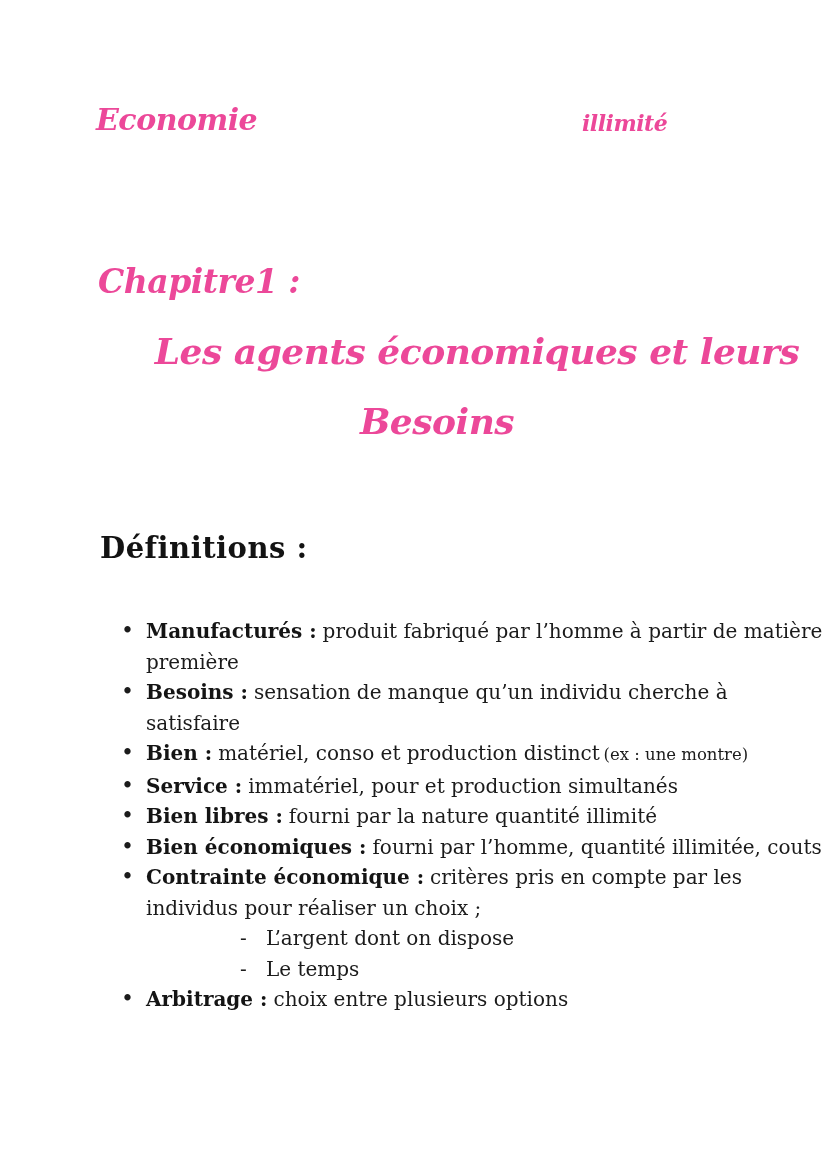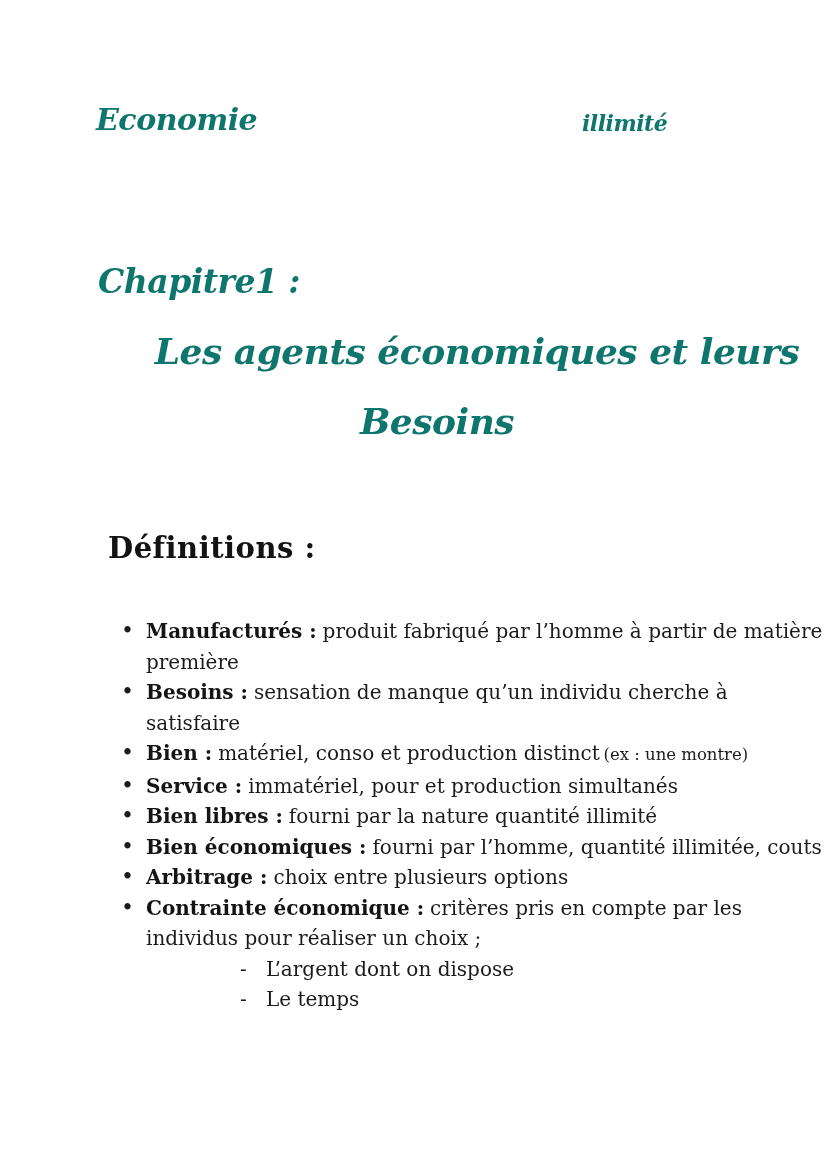--- a/index.html
+++ b/index.html
@@ -16,21 +16,21 @@
     overflow: hidden;
     color: #1b1b1b;
     font-family: "DejaVu Serif", serif;
   }
   
   .script {
     font-family: "DejaVu Serif", serif;
     font-style: italic;
     font-weight: 700;
     letter-spacing: -0.5px;
-    color: #0f766e;
+    color: #ec4899;
   }
   .header-left {
     position: absolute;
     top: 103px;
     left: 96px;
     font-size: 30px;
     line-height: 34px;
   }
   .header-right {
     position: absolute;
@@ -60,21 +60,21 @@
     top: 398px;
     left: 72px;
     width: 730px;
     text-align: center;
     font-size: 36px;
     line-height: 46px;
   }
   .section-heading {
     position: absolute;
     top: 531px;
-    left: 108px;
+    left: 100px;
     font-size: 29px;
     font-weight: 700;
     color: #131313;
     letter-spacing: 0.5px;
   }
   ul.defs {
     position: absolute;
     top: 616px;
     left: 96px;
     width: 680px;
@@ -153,24 +153,24 @@
 
     <li>
       <b class="term">Bien libres :</b><span>fourni par la nature quantité illimité</span>
     </li>
 
     <li>
       <b class="term">Bien économiques :</b><span>fourni par l’homme, quantité illimitée, couts</span>
     </li>
 
     <li>
-      <b class="term">Arbitrage :</b><span>choix entre plusieurs options</span>
+      <b class="term">Contrainte économique :</b><span>critères pris en compte par les individus pour réaliser un choix ;</span>
+      <div class="sub"><span>L’argent dont on dispose</span></div>
+      <div class="sub"><span>Le temps</span></div>
     </li>
 
     <li>
-      <b class="term">Contrainte économique :</b><span>critères pris en compte par les individus pour réaliser un choix ;</span>
-      <div class="sub"><span>L’argent dont on dispose</span></div>
-      <div class="sub"><span>Le temps</span></div>
+      <b class="term">Arbitrage :</b><span>choix entre plusieurs options</span>
     </li>
 
   </ul>
 
 </div>
 
 </body></html>

